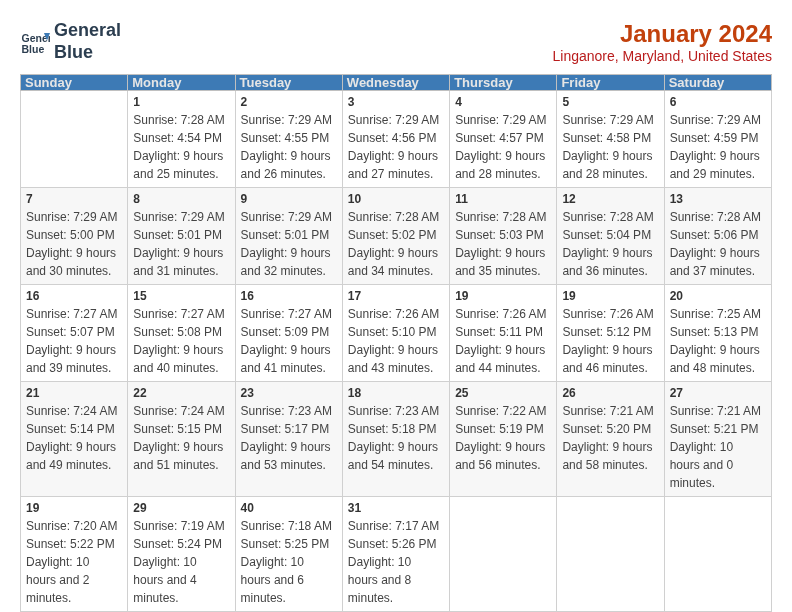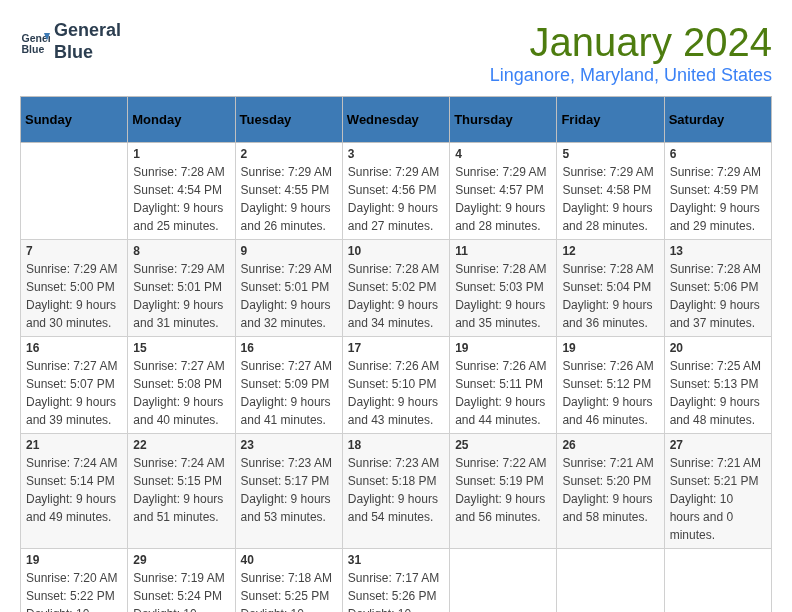--- a/index.html
+++ b/index.html
@@ -31,37 +31,37 @@
       display: block;
     }
     .logo-icon {
       width: 30px;
       height: 30px;
     }
     .title-area {
       text-align: right;
     }
     .main-title {
-      font-size: 40px;
-      color: #4d7c0f;
-      font-weight: normal;
+      font-size: 24px;
+      color: #c2410c;
+      font-weight: bold;
     }
     .subtitle {
-      font-size: 18px;
-      color: #3b82f6;
+      font-size: 14px;
+      color: #b91c1c;
     }
     .calendar-table {
       width: 100%;
       border-collapse: collapse;
       table-layout: fixed;
     }
     .calendar-table th {
       background-color: #3d7ab5;
-      color: #000000;
-      padding: 15px 4px;
+      color: #e5e5e5;
+      padding: 0 4px;
       font-size: 13px;
       font-weight: bold;
       text-align: left;
       border: 1px solid #c0c0c0;
     }
     .calendar-table td {
       vertical-align: top;
       border: 1px solid #d0d0d0;
       padding: 4px 5px;
       height: 85px;

